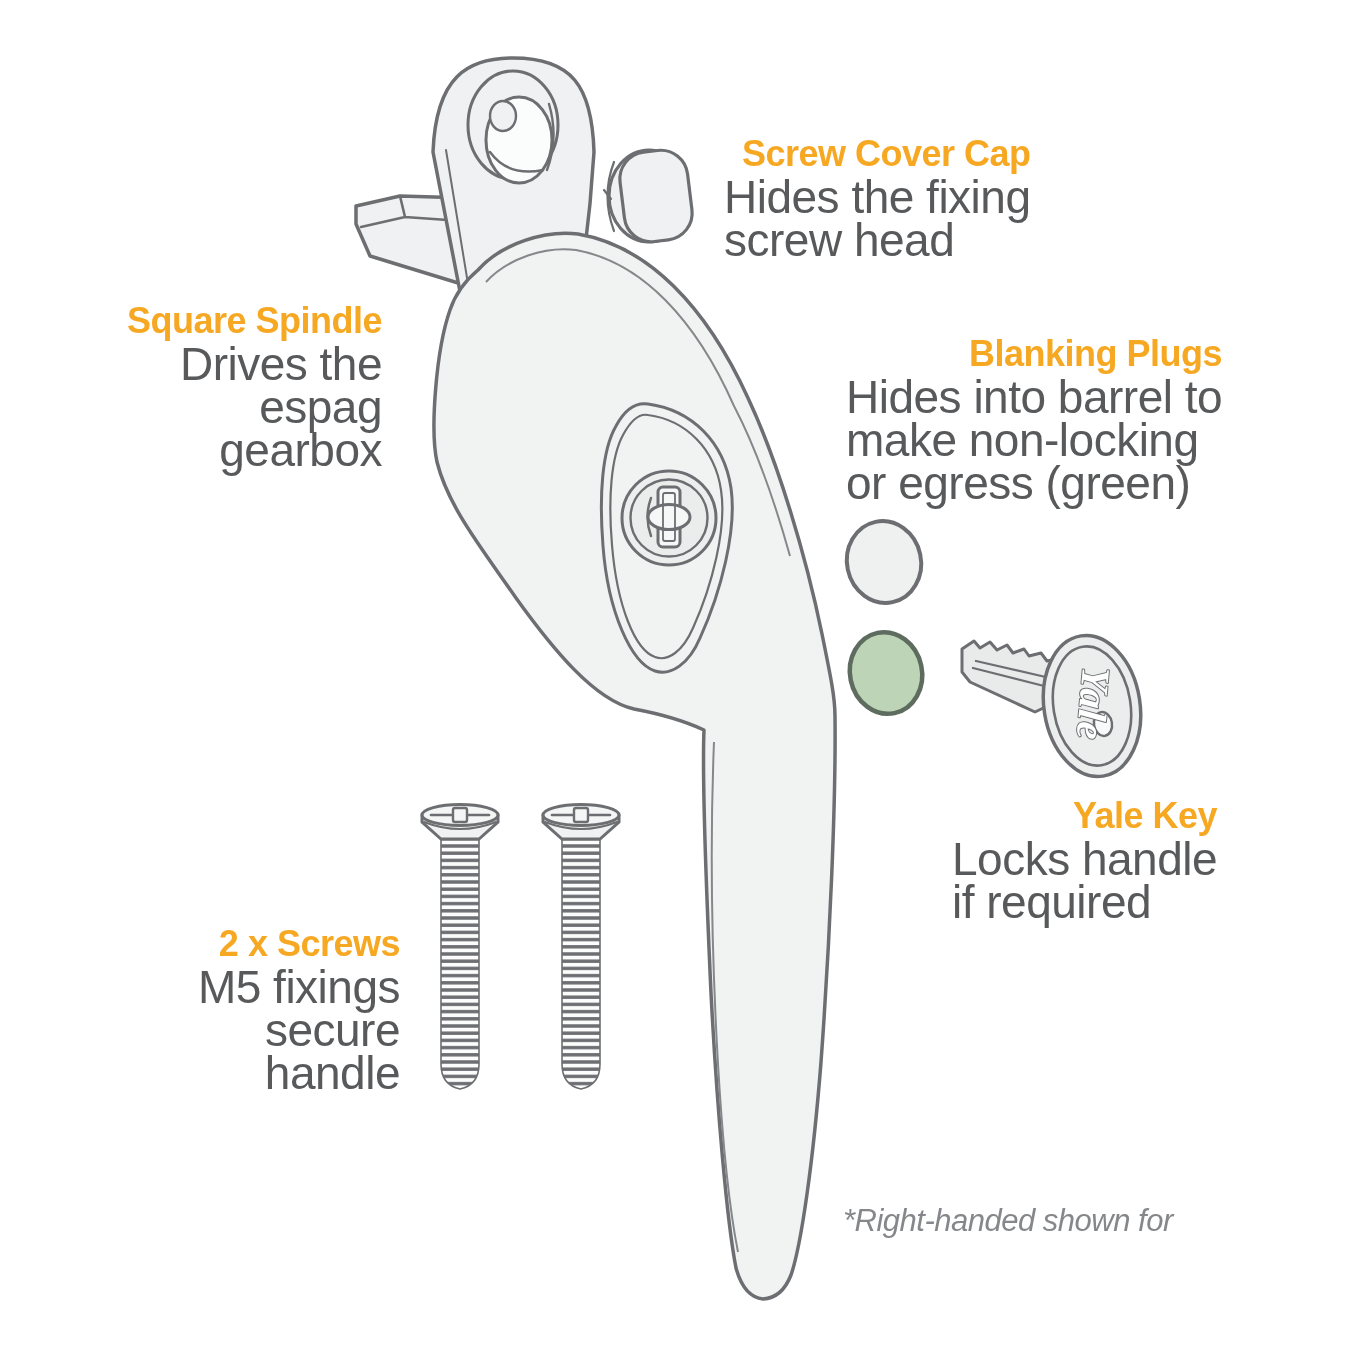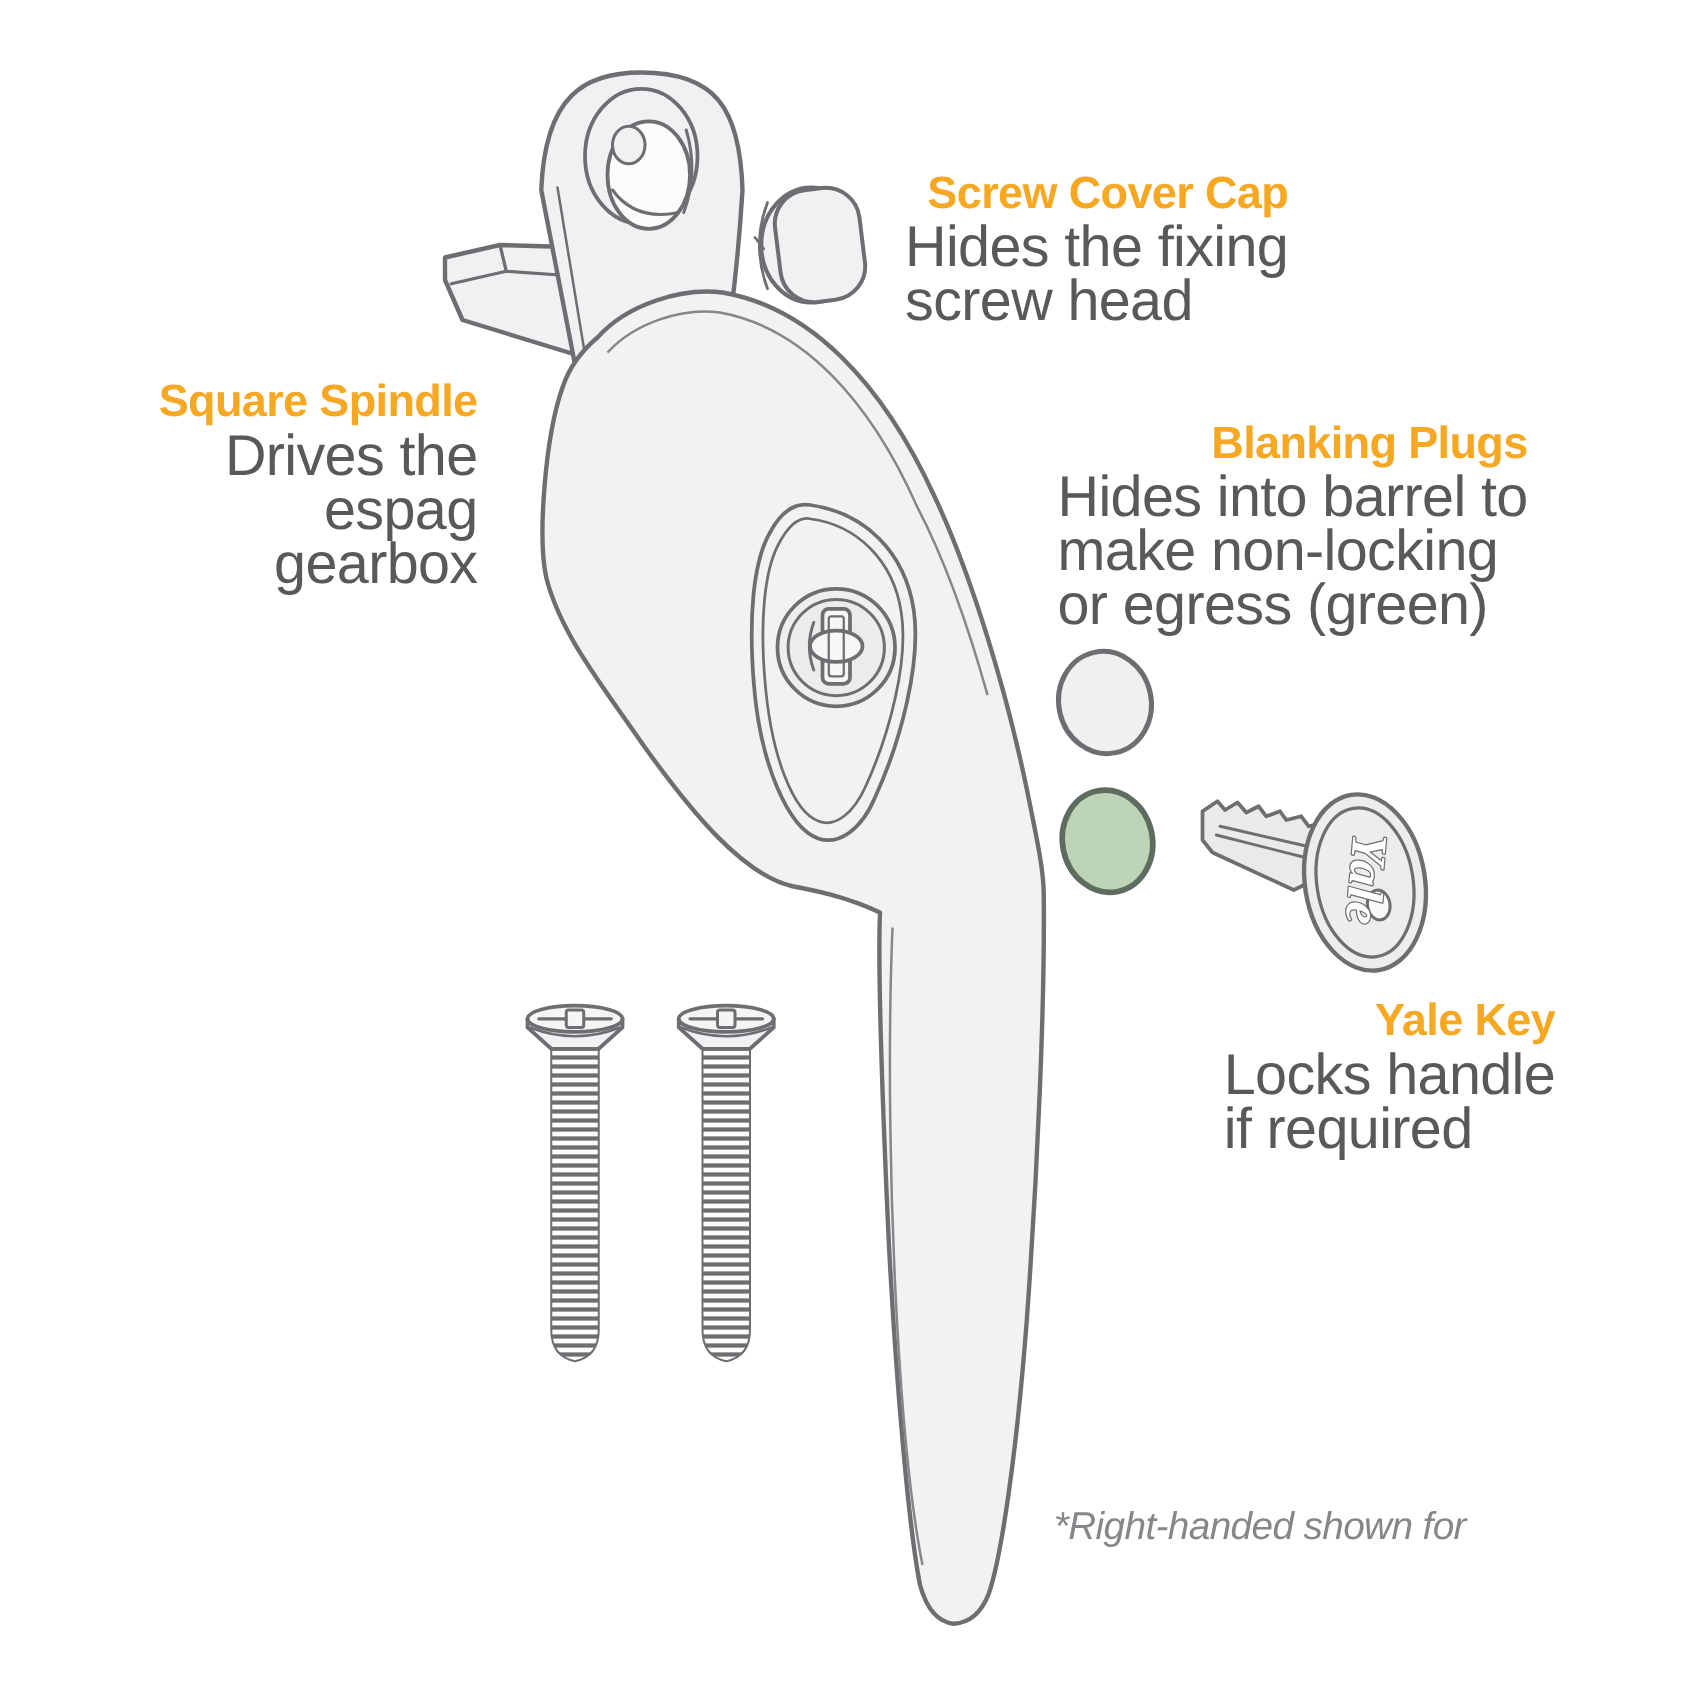--- a/index.html
+++ b/index.html
@@ -140,24 +140,29 @@
     <div class="line">gearbox</div>
   </div>
 
   <div class="label" style="left:846px;top:331px;">
     <div class="title">Blanking Plugs</div>
     <div class="line">Hides into barrel to</div>
     <div class="line">make non-locking</div>
     <div class="line">or egress (green)</div>
   </div>
 
-  <div class="label" style="left:979px;top:793px;">
+  <div class="label" style="left:952px;top:793px;">
     <div class="title">Yale Key</div>
     <div class="line">Locks handle</div>
     <div class="line">if required</div>
   </div>
 
+  <div class="label align-right" style="right:946px;top:921px;width:330px;">
+    <div class="title">2 x Screws</div>
+    <div class="line">M5 fixings secure</div>
+    <div class="line">handle</div>
+  </div>
 
   <div class="footnote" style="right:83px;top:1200px;width:420px;">
     <div>*Right-handed shown for</div>
   </div>
 
 </div>
 
 </body></html>

